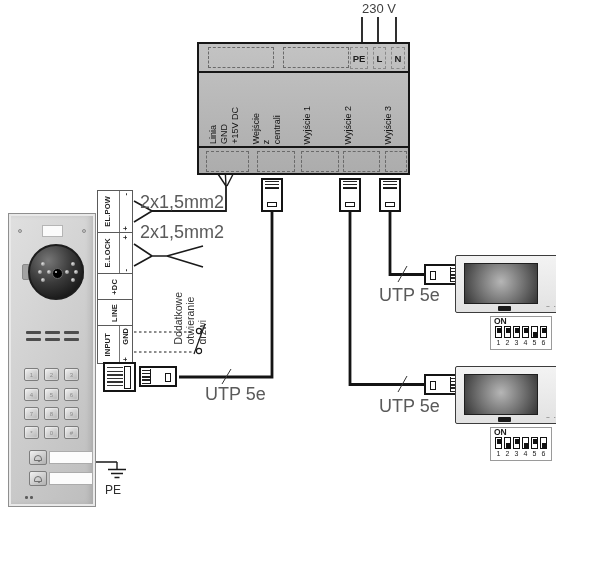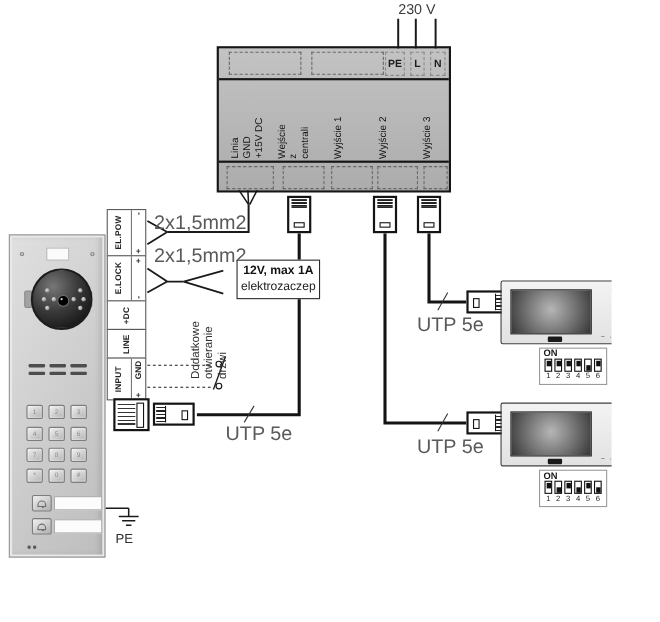--- a/index.html
+++ b/index.html
@@ -304,24 +304,20 @@
         <span class="vtext">INPUT</span>
       </div>
     <div class="tsym">
       <span class="vtext">GND</span>
       <span class="vtext">+</span>
     </div>
   </div>
 
   <div class="note" style="left:140px;top:192px">2x1,5mm2</div>
   <div class="note" style="left:140px;top:222px">2x1,5mm2</div>
-  <div id="lockbox">
-    <div class="b1">12V, max 1A</div>
-    <div class="b2">elektrozaczep</div>
-  </div>
   <div class="abs vtext" id="dooropen">
     <div>Dodatkowe</div>
     <div>otwieranie</div>
     <div>drzwi</div>
   </div>
   <div class="note" style="left:205px;top:384px">UTP 5e</div>
   <div class="note" style="left:379px;top:285px">UTP 5e</div>
   <div class="note" style="left:379px;top:396px">UTP 5e</div>
   <div class="abs" style="left:105px;top:483px;font-size:12px;color:#2e2e2e">PE</div>
 

